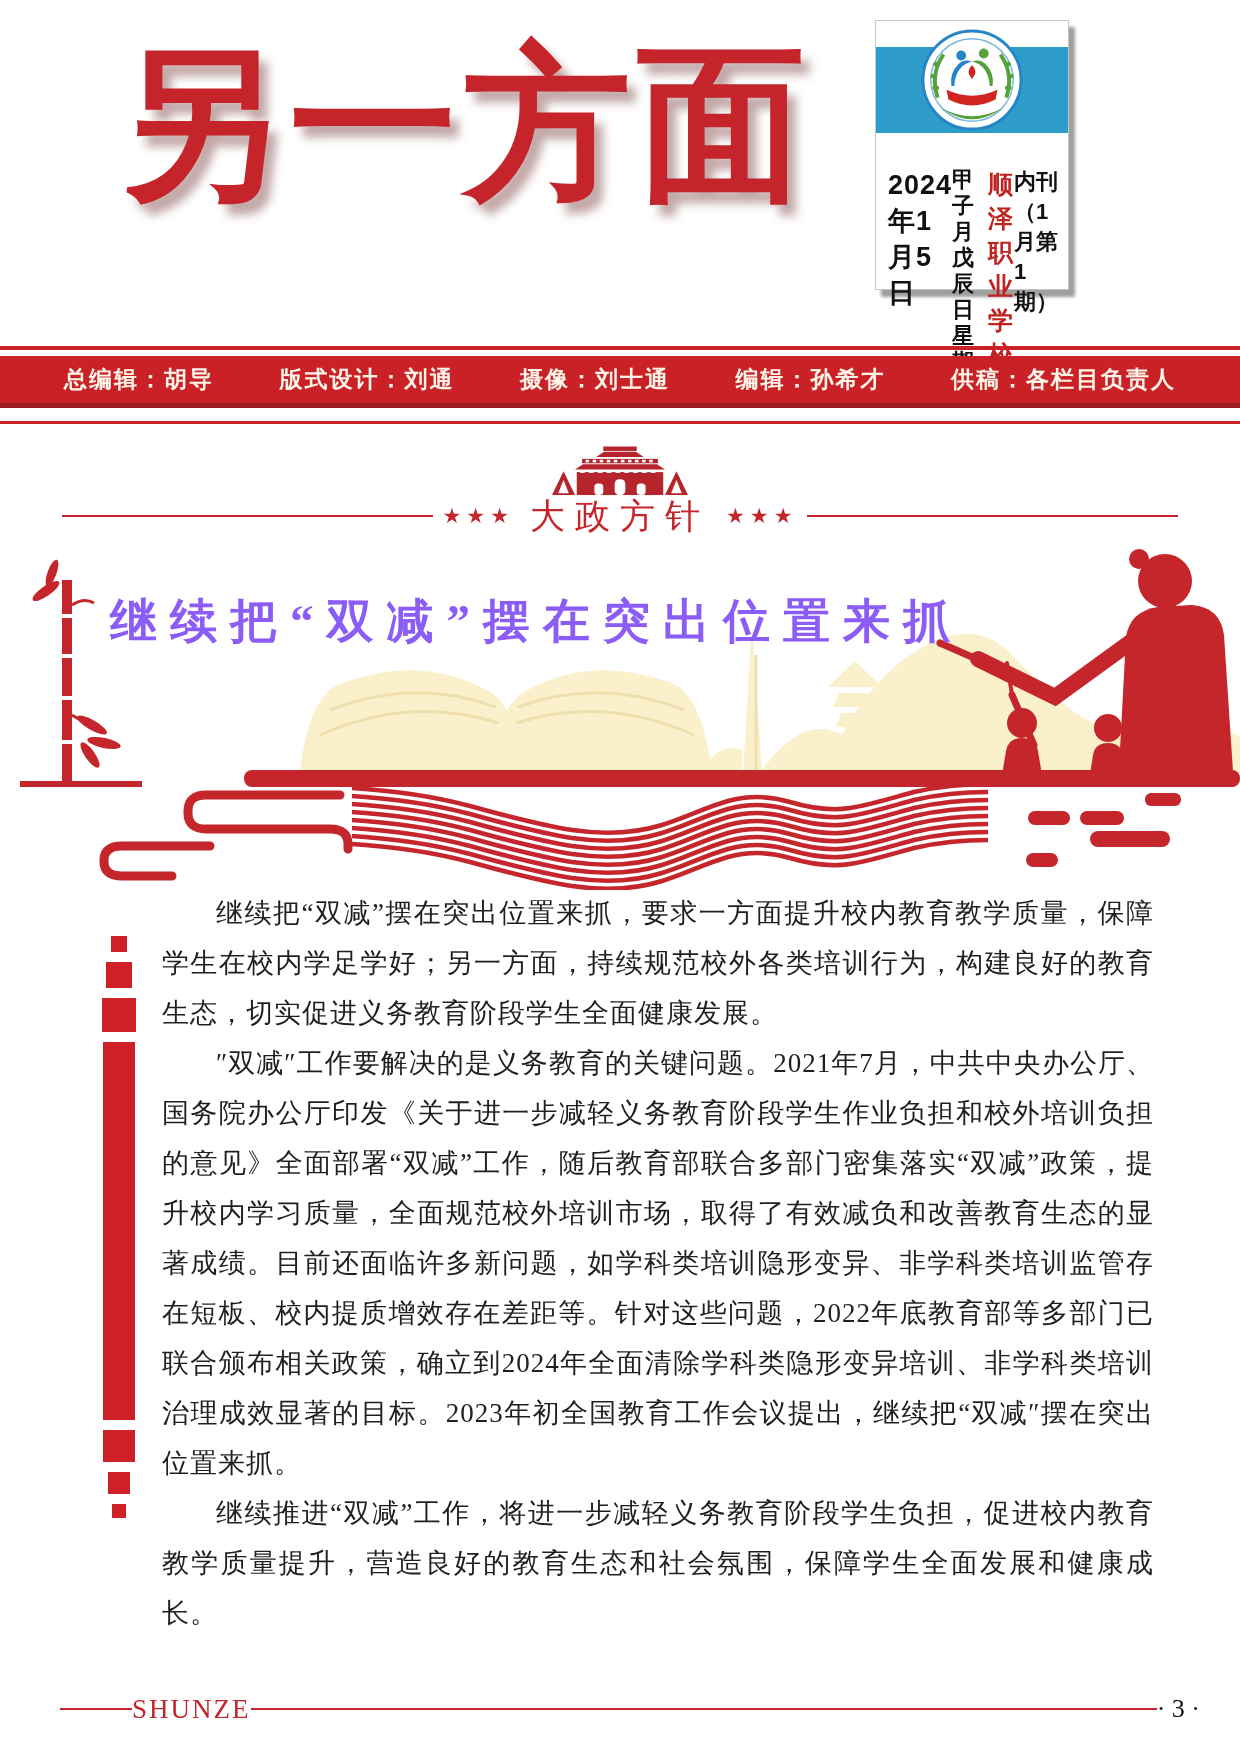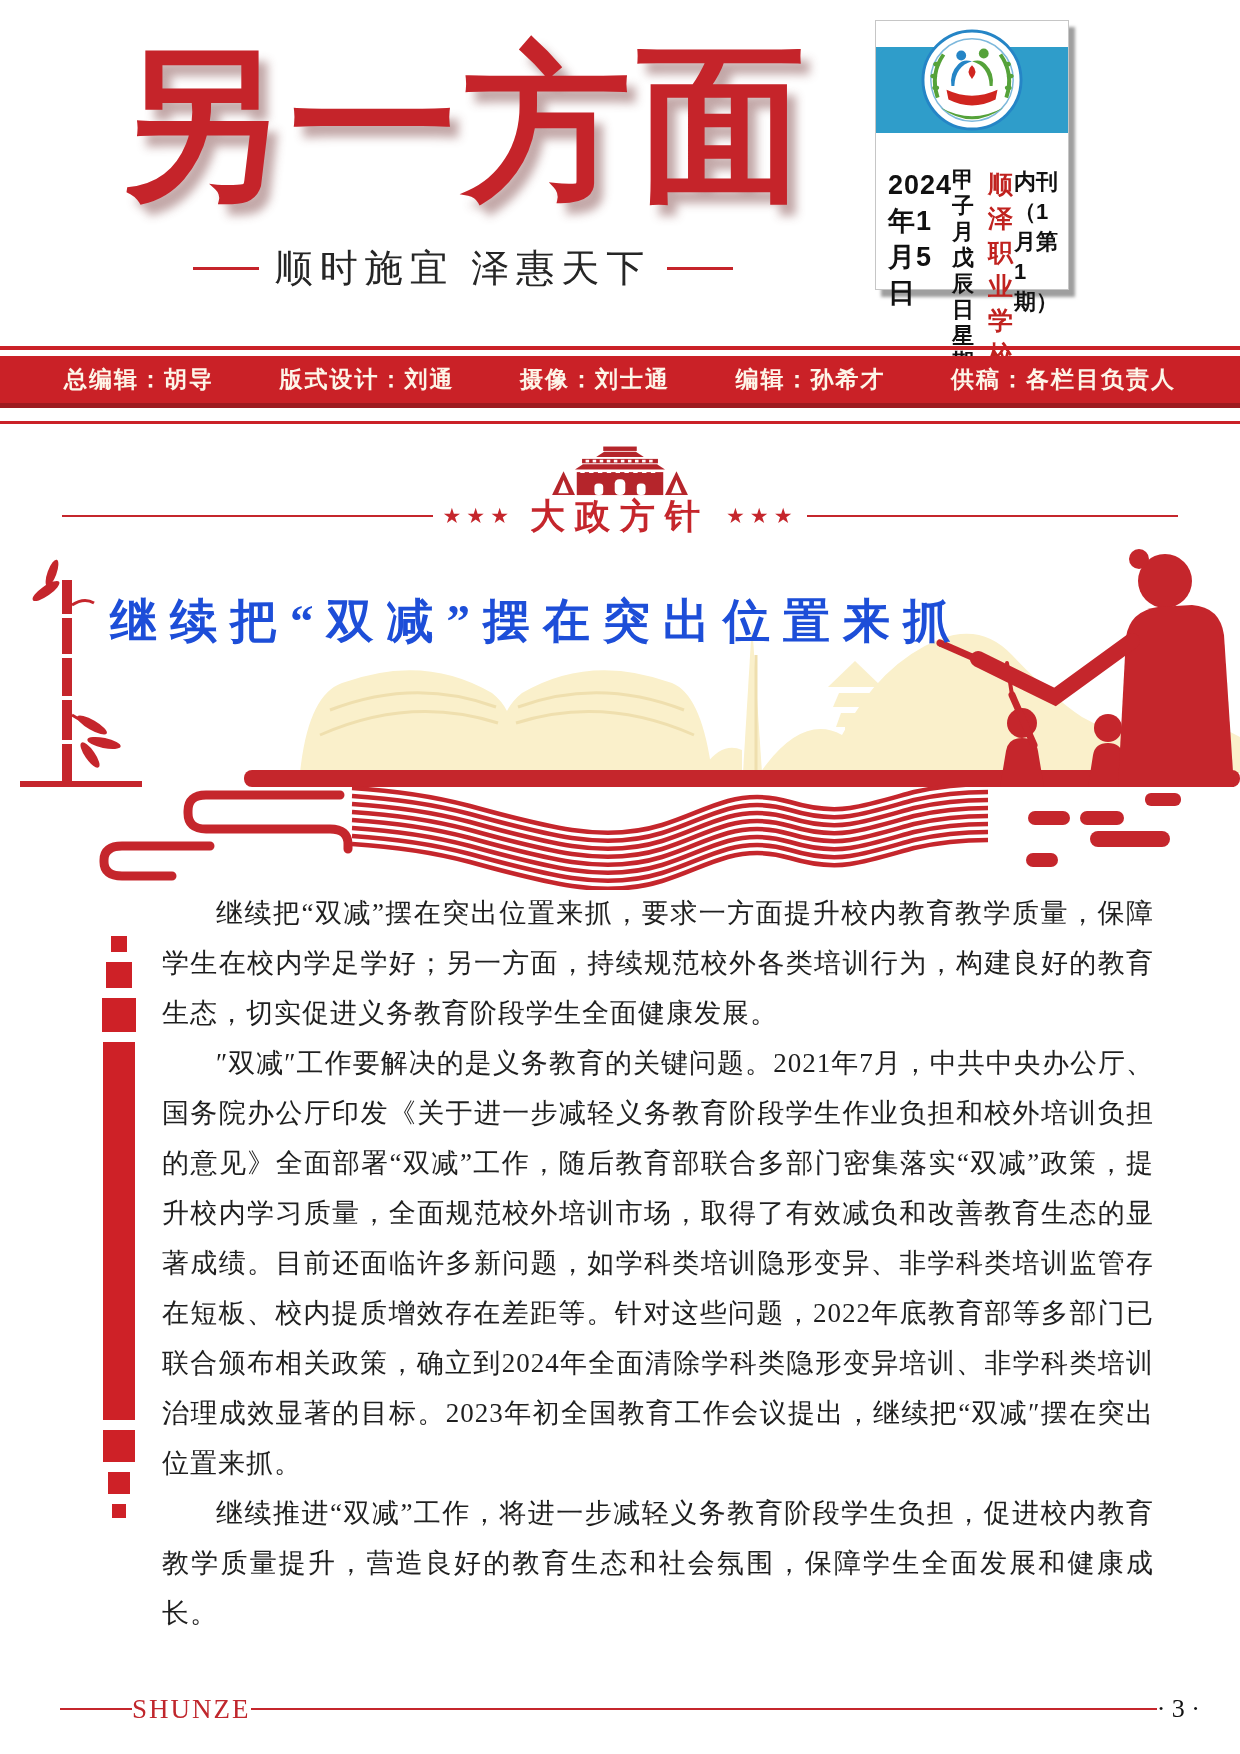--- a/index.html
+++ b/index.html
@@ -35,25 +35,25 @@
     padding:0 64px;box-sizing:border-box;}
   .staff-item{color:#fdf5e8;font-size:23px;font-weight:700;letter-spacing:2px;white-space:nowrap;}
   .rule-bottom{position:absolute;left:0;top:421px;width:1240px;height:3px;background:#ca2127;}
 
   
   .building-icon{position:absolute;left:545px;top:446px;width:150px;height:54px;}
   .section-row{position:absolute;left:62px;top:494px;width:1116px;height:44px;
     display:flex;align-items:center;}
   .section-rule{flex:1;height:2px;background:#c5262c;}
   .section-stars{color:#c5262c;font-size:21px;letter-spacing:5px;margin:0 10px;white-space:nowrap;}
-  .section-title{color:#c5262c;font-size:35px;font-weight:700;letter-spacing:10px;
+  .section-title{color:#c5262c;font-size:35px;font-weight:400;letter-spacing:10px;
     font-family:"Liberation Serif","DejaVu Serif",serif;white-space:nowrap;margin:0 6px;}
 
   
-  .headline{position:absolute;left:110px;top:590px;z-index:3;color:#1d4ed8;font-size:47px;
+  .headline{position:absolute;left:110px;top:590px;z-index:3;color:#8b5cf6;font-size:47px;
     font-weight:700;letter-spacing:13px;font-family:"Liberation Serif","DejaVu Serif",serif;
     white-space:nowrap;}
   .art-band{position:absolute;left:0;top:545px;width:1240px;height:345px;z-index:1;}
 
   
   .left-ornament{position:absolute;left:101px;top:936px;width:36px;display:flex;
     flex-direction:column;align-items:center;gap:10px;}
   .sq{background:#ce2127;}
   .sq16{width:16px;height:16px;} .sq26{width:26px;height:26px;} .sq34{width:34px;height:34px;}
   .sq32{width:32px;height:32px;} .sq22{width:22px;height:22px;} .sq14{width:14px;height:14px;}
@@ -74,25 +74,20 @@
   .footer-rule-long{flex:1;height:2px;background:#c5262c;}
   .footer-page{font-family:"Liberation Serif","DejaVu Serif",serif;font-size:26px;color:#111;
     white-space:nowrap;}
 </style>
 </head>
 <body>
 
 <div class="page">
 
   <div class="masthead-title">另一方面</div>
-  <div class="masthead-slogan">
-    <span class="slogan-dash"></span>
-    <span class="slogan-text">顺时施宜  泽惠天下</span>
-    <span class="slogan-dash"></span>
-  </div>
 
   <div class="info-box">
     <div class="info-blue-band"></div>
     <svg class="info-logo" viewBox="0 0 104 104">
       <circle cx="52" cy="52" r="50" fill="#ffffff" stroke="#2585c6" stroke-width="3"></circle>
       <circle cx="52" cy="52" r="42" fill="none" stroke="#7db8dc" stroke-width="1.5"></circle>
       <path d="M17,70 Q9,46 23,26" fill="none" stroke="#55a23a" stroke-width="4"></path>
       <ellipse cx="15" cy="60" rx="3.5" ry="2.5" fill="#55a23a"></ellipse>
       <ellipse cx="13" cy="48" rx="3.5" ry="2.5" fill="#55a23a"></ellipse>
       <ellipse cx="16" cy="36" rx="3.5" ry="2.5" fill="#55a23a"></ellipse>

